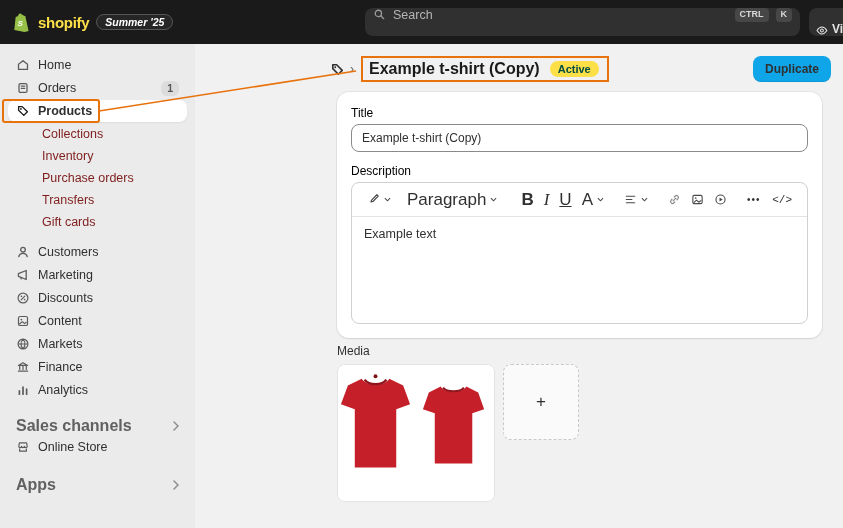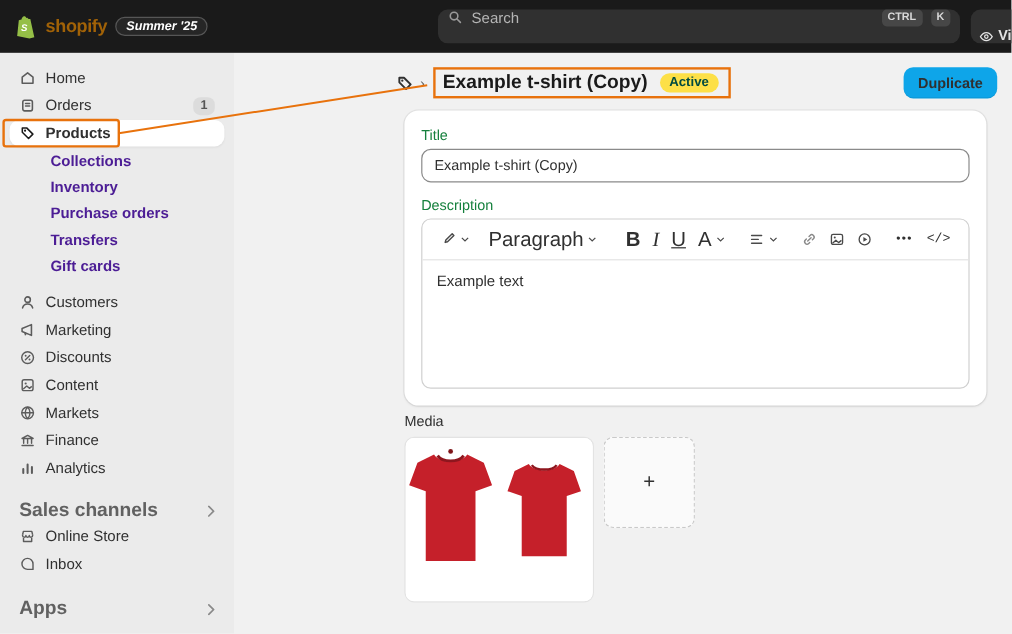--- a/index.html
+++ b/index.html
@@ -3,52 +3,52 @@
 <meta charset="utf-8">
 <style>
   *{box-sizing:border-box;margin:0;padding:0}
   html,body{width:843px;height:528px}
   body{font-family:"Liberation Sans",sans-serif;background:#f1f1f1;overflow:hidden}
   #app{position:relative;width:843px;height:528px;overflow:hidden}
 
   
   #topbar{position:absolute;top:0;left:0;width:843px;height:44px;background:#1a1a1a;z-index:5}
   .logo-area{position:absolute;left:12px;top:0;height:44px;display:flex;align-items:center;gap:7px;cursor:pointer}
-  .logo-text{color:#a16207;font-weight:700;font-size:15px;letter-spacing:-.3px}
+  .logo-text{color:#fde047;font-weight:700;font-size:15px;letter-spacing:-.3px}
   .edition-badge{background:#262626;border:1px solid #565656;color:#fff;font-style:italic;font-weight:700;font-size:10.5px;padding:1px 8px;border-radius:8px;white-space:nowrap}
   .searchbar{position:absolute;left:365px;top:8px;width:435px;height:28px;background:#303030;border-radius:8px;display:flex;align-items:flex-start;padding:0 8px;gap:7px;cursor:pointer}
   .search-text{color:#b5b5b5;font-size:12.5px;flex:1;text-align:left}
   .kbd{background:#474747;color:#d9d9d9;font-size:9px;font-weight:700;padding:2px 5px;border-radius:4px;line-height:1.1}
   .view-btn{position:absolute;right:0;top:8px;height:28px;width:34px;background:#303030;border:none;border-radius:8px 0 0 8px;display:flex;align-items:flex-end;gap:4px;padding:0 0 0 7px;overflow:hidden;color:#e3e3e3;font-size:12px;font-weight:600;cursor:pointer;font-family:inherit}
 
   
   #sidebar{position:absolute;top:44px;left:0;width:195px;bottom:0;background:#ebebeb;padding:10px 8px 0}
   .srow{display:flex;align-items:center;gap:8px;height:22px;padding:0 8px;border-radius:8px;font-size:12.5px;color:#303030;font-weight:500;margin-bottom:1px;cursor:pointer;position:relative}
-  .srow.sub{padding-left:34px;color:#4c1d95;font-weight:700;margin-bottom:0}
+  .srow.sub{padding-left:34px;color:#7f1d1d;font-weight:400;margin-bottom:0}
   .srow.selected{background:#fff;font-weight:700;box-shadow:0 1px 2px rgba(0,0,0,.06)}
   .annot-wrap{display:flex;align-items:center;gap:8px}
   .sicon{width:14px;height:14px;display:flex;align-items:center;justify-content:center;flex-shrink:0}
   .slabel{white-space:nowrap}
   .sbadge{margin-left:auto;background:#dcdcdc;color:#555;font-size:10.5px;font-weight:600;padding:0 6px;border-radius:6px;line-height:15px}
   .ssection{display:flex;align-items:center;height:20px;padding:0 8px;font-size:16px;color:#616161;font-weight:600;cursor:pointer}
   .schev{margin-left:auto;display:flex;align-items:center}
   .gap8{height:8px}.gap14{height:14px}.gap16{height:16px}
 
   
   #main{position:absolute;top:44px;left:195px;right:0;bottom:0;background:#f1f1f1}
   .page-header{display:flex;align-items:center;margin:12px 12px 10px 135px}
   .bc-icon{width:15px;height:15px;margin-right:5px;display:flex;align-items:center;cursor:pointer}
   .bc-chev{color:#616161;font-size:12px;margin-right:7px}
   .title-wrap{display:flex;align-items:center;gap:10px;border:2px solid #E8720C;padding:2px 8px 2px 6px}
   .page-title{font-size:16px;font-weight:700;color:#1a1a1a;white-space:nowrap}
   .status-badge{background:#fde047;color:#014B40;font-size:11px;font-weight:600;padding:2px 8px;border-radius:8px;white-space:nowrap}
   .dup-btn{margin-left:auto;background:#0ea5e9;border:none;border-radius:8px;padding:6px 12px;font-size:12px;font-weight:600;color:#303030;cursor:pointer;font-family:inherit;box-shadow:inset 0 -1px 0 rgba(0,0,0,.08)}
 
   .card{margin-left:142px;width:485px;background:#fff;border-radius:12px;box-shadow:0 0 0 1px rgba(0,0,0,.05),0 1px 2px rgba(0,0,0,.08);padding:14px}
-  .field-label{font-size:12px;color:#15803d;margin-bottom:4px}
+  .field-label{font-size:12px;color:#000000;margin-bottom:4px}
   .field-label.mt{margin-top:12px}
   .text-input{width:100%;height:28px;border:1px solid #8a8a8a;border-radius:8px;padding:0 10px;font-size:12px;color:#303030;font-family:inherit;background:#fff}
   .editor{border:1px solid #d0d0d0;border-radius:8px;overflow:hidden}
   .ed-toolbar{display:flex;align-items:center;height:34px;padding:0 10px;border-bottom:1px solid #e3e3e3;color:#4a4a4a}
   .ed-btn{display:flex;align-items:center;gap:4px;padding:4px 5px;border-radius:6px;font-size:17px;background:none;border:none;color:#303030;cursor:pointer;font-family:inherit;white-space:nowrap}
   .ed-btn.bold{font-weight:700}
   .ed-btn.ital{font-style:italic;font-family:"Liberation Serif",serif}
   .ed-btn.und{text-decoration:underline}
   .ed-btn.code{margin-left:auto;font-family:"Liberation Mono",monospace;font-size:11px}
   .ed-btn.more{letter-spacing:1px;font-size:10px}
@@ -235,28 +235,20 @@
       <span class="sicon">
           <svg width="14" height="14" viewBox="0 0 14 14" fill="none" stroke="#5c5c5c" stroke-width="1.2" stroke-linejoin="round">
             <path d="M2.8 5.6 3.5 2.8h7l.7 2.8"></path>
             <path d="M2.8 5.6v.7a1.4 1.4 0 0 0 2.8 0 1.4 1.4 0 0 0 2.8 0 1.4 1.4 0 0 0 2.8 0v-.7"></path>
             <path d="M3.6 8.4v2.8h6.8V8.4"></path>
           </svg>
         </span>
       <span class="slabel">Online Store</span>
     </div>
 
-    <div class="srow">
-      <span class="sicon">
-          <svg width="14" height="14" viewBox="0 0 14 14" fill="none" stroke="#5c5c5c" stroke-width="1.2" stroke-linejoin="round">
-            <path d="M11.5 11.5H6.9A4.6 4.6 0 1 1 11.5 6.9z"></path>
-          </svg>
-        </span>
-      <span class="slabel">Inbox</span>
-    </div>
 
     <div class="gap16"></div>
 
     <div class="ssection">
       <span>Apps</span>
       <span class="schev">
           <svg width="6" height="10" viewBox="0 0 6 10" fill="none" stroke="#8a8a8a" stroke-width="1.4" stroke-linecap="round">
             <path d="M1 1l4 4-4 4"></path>
           </svg>
         </span>

